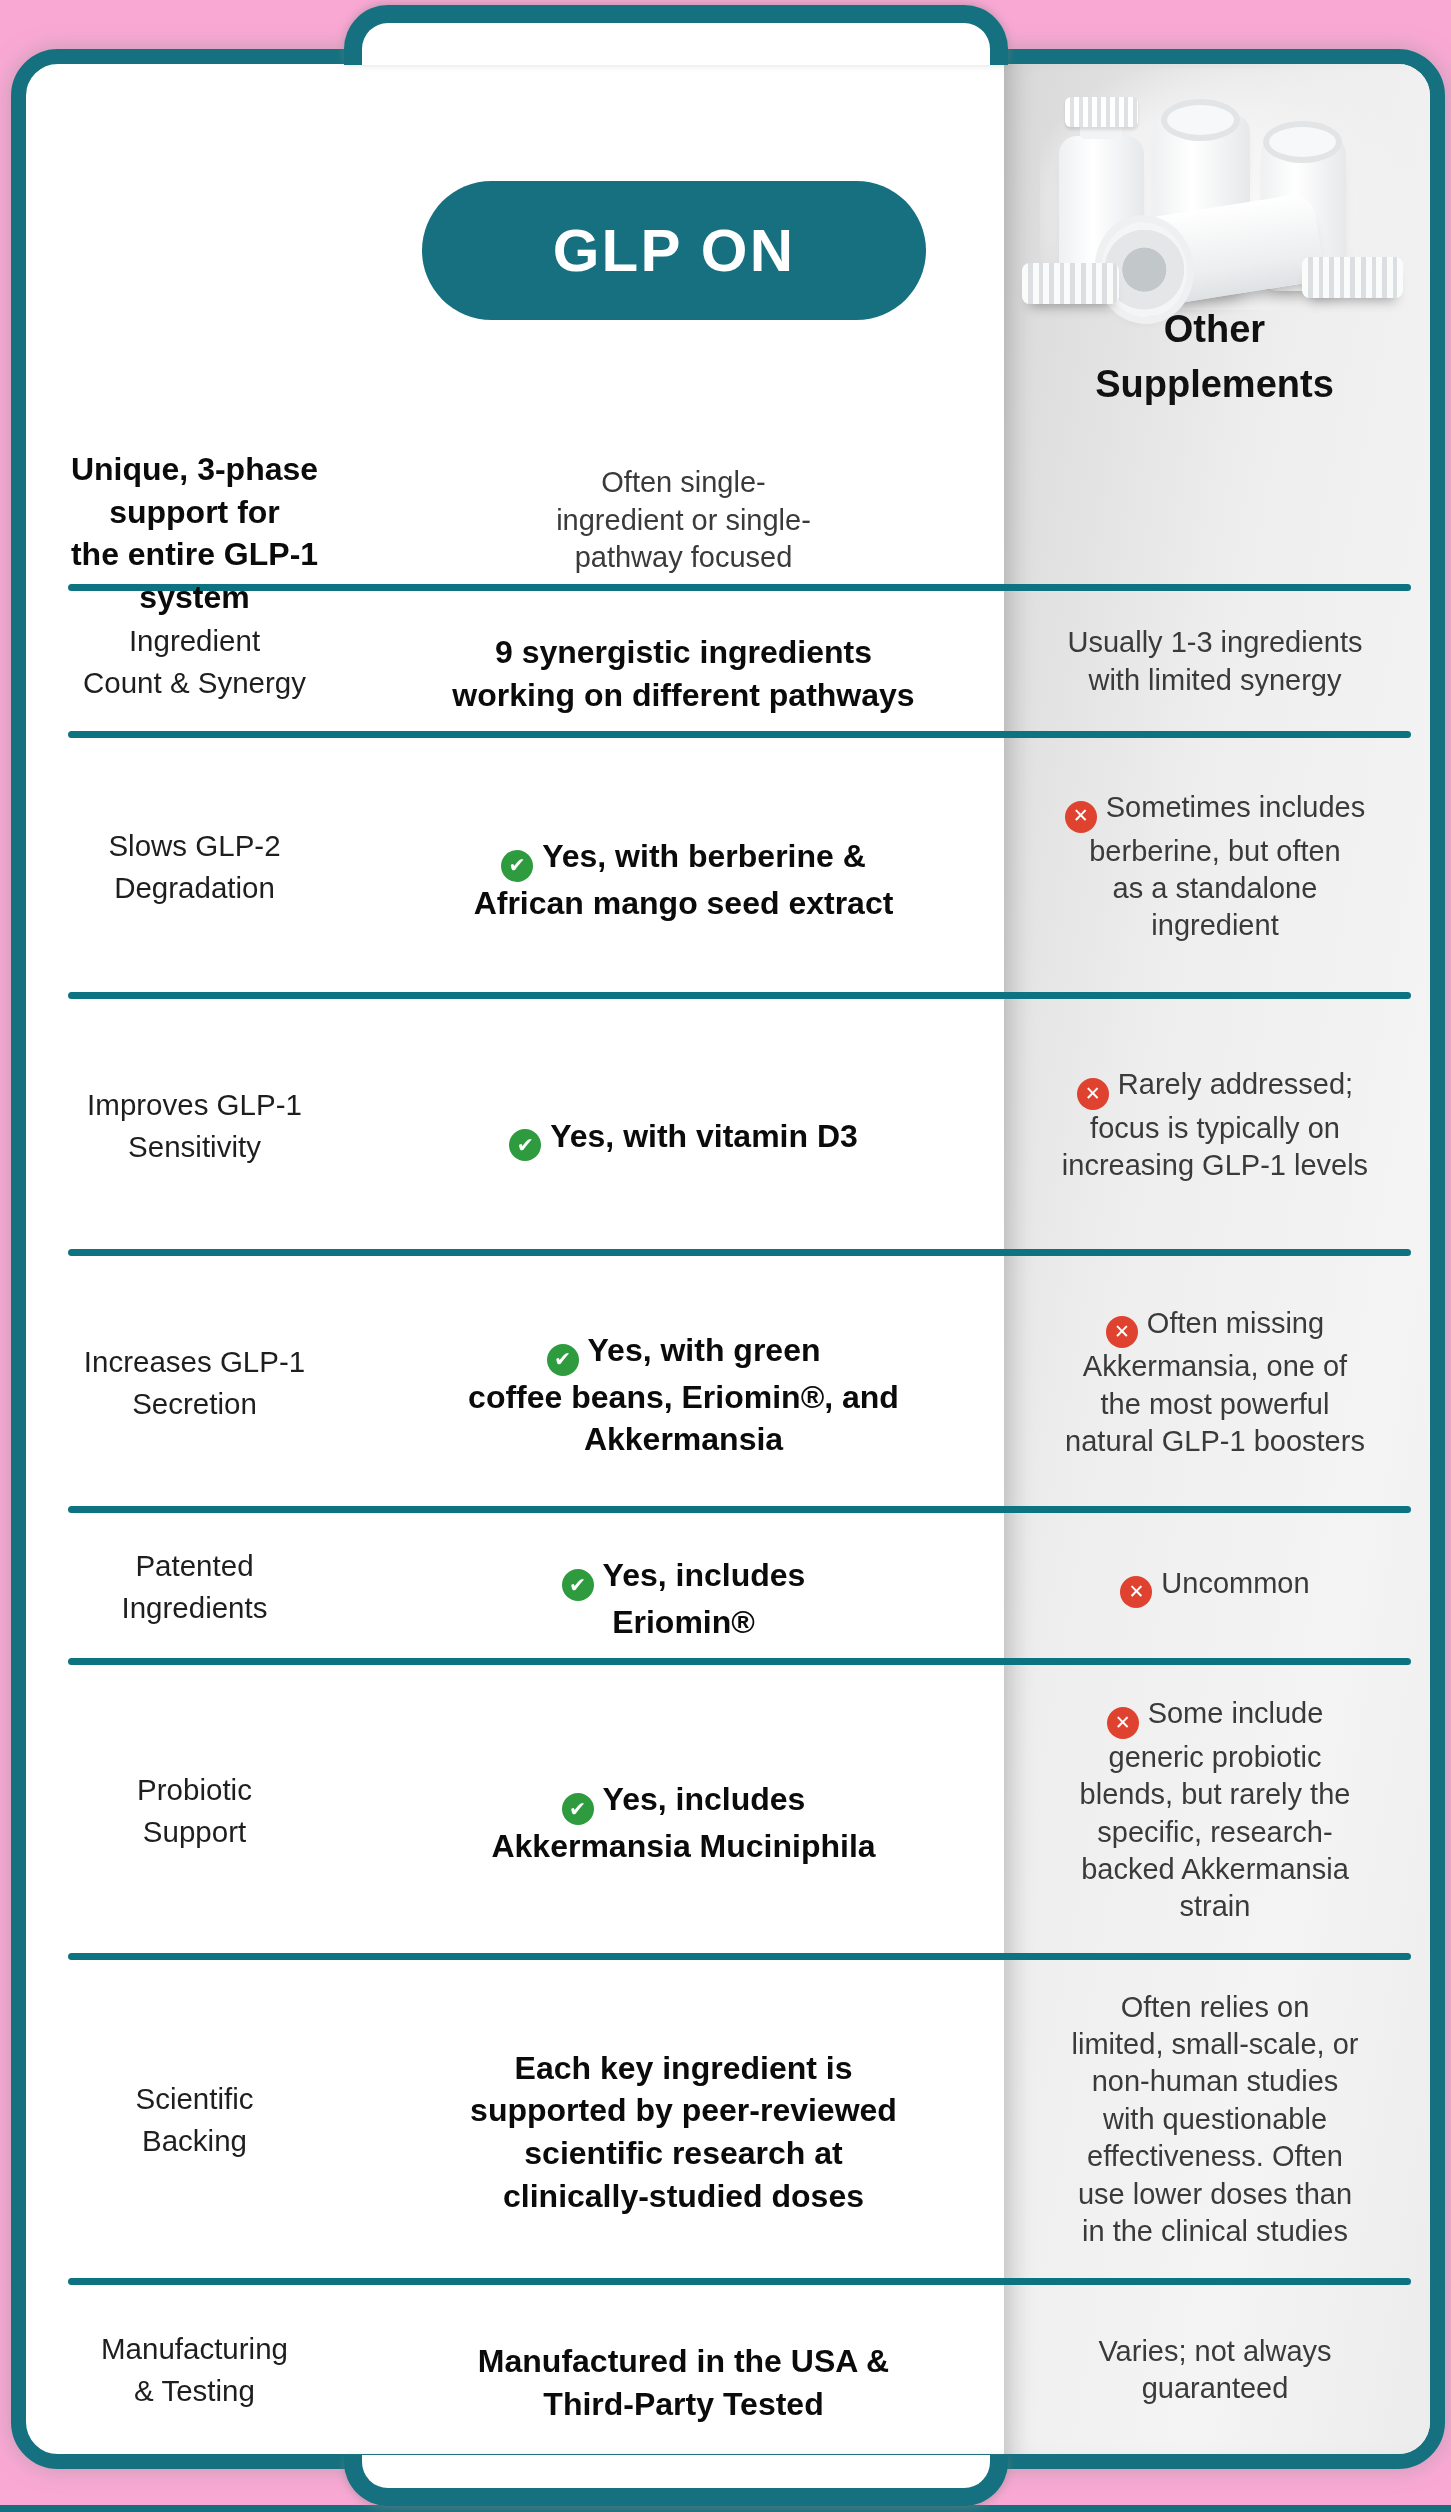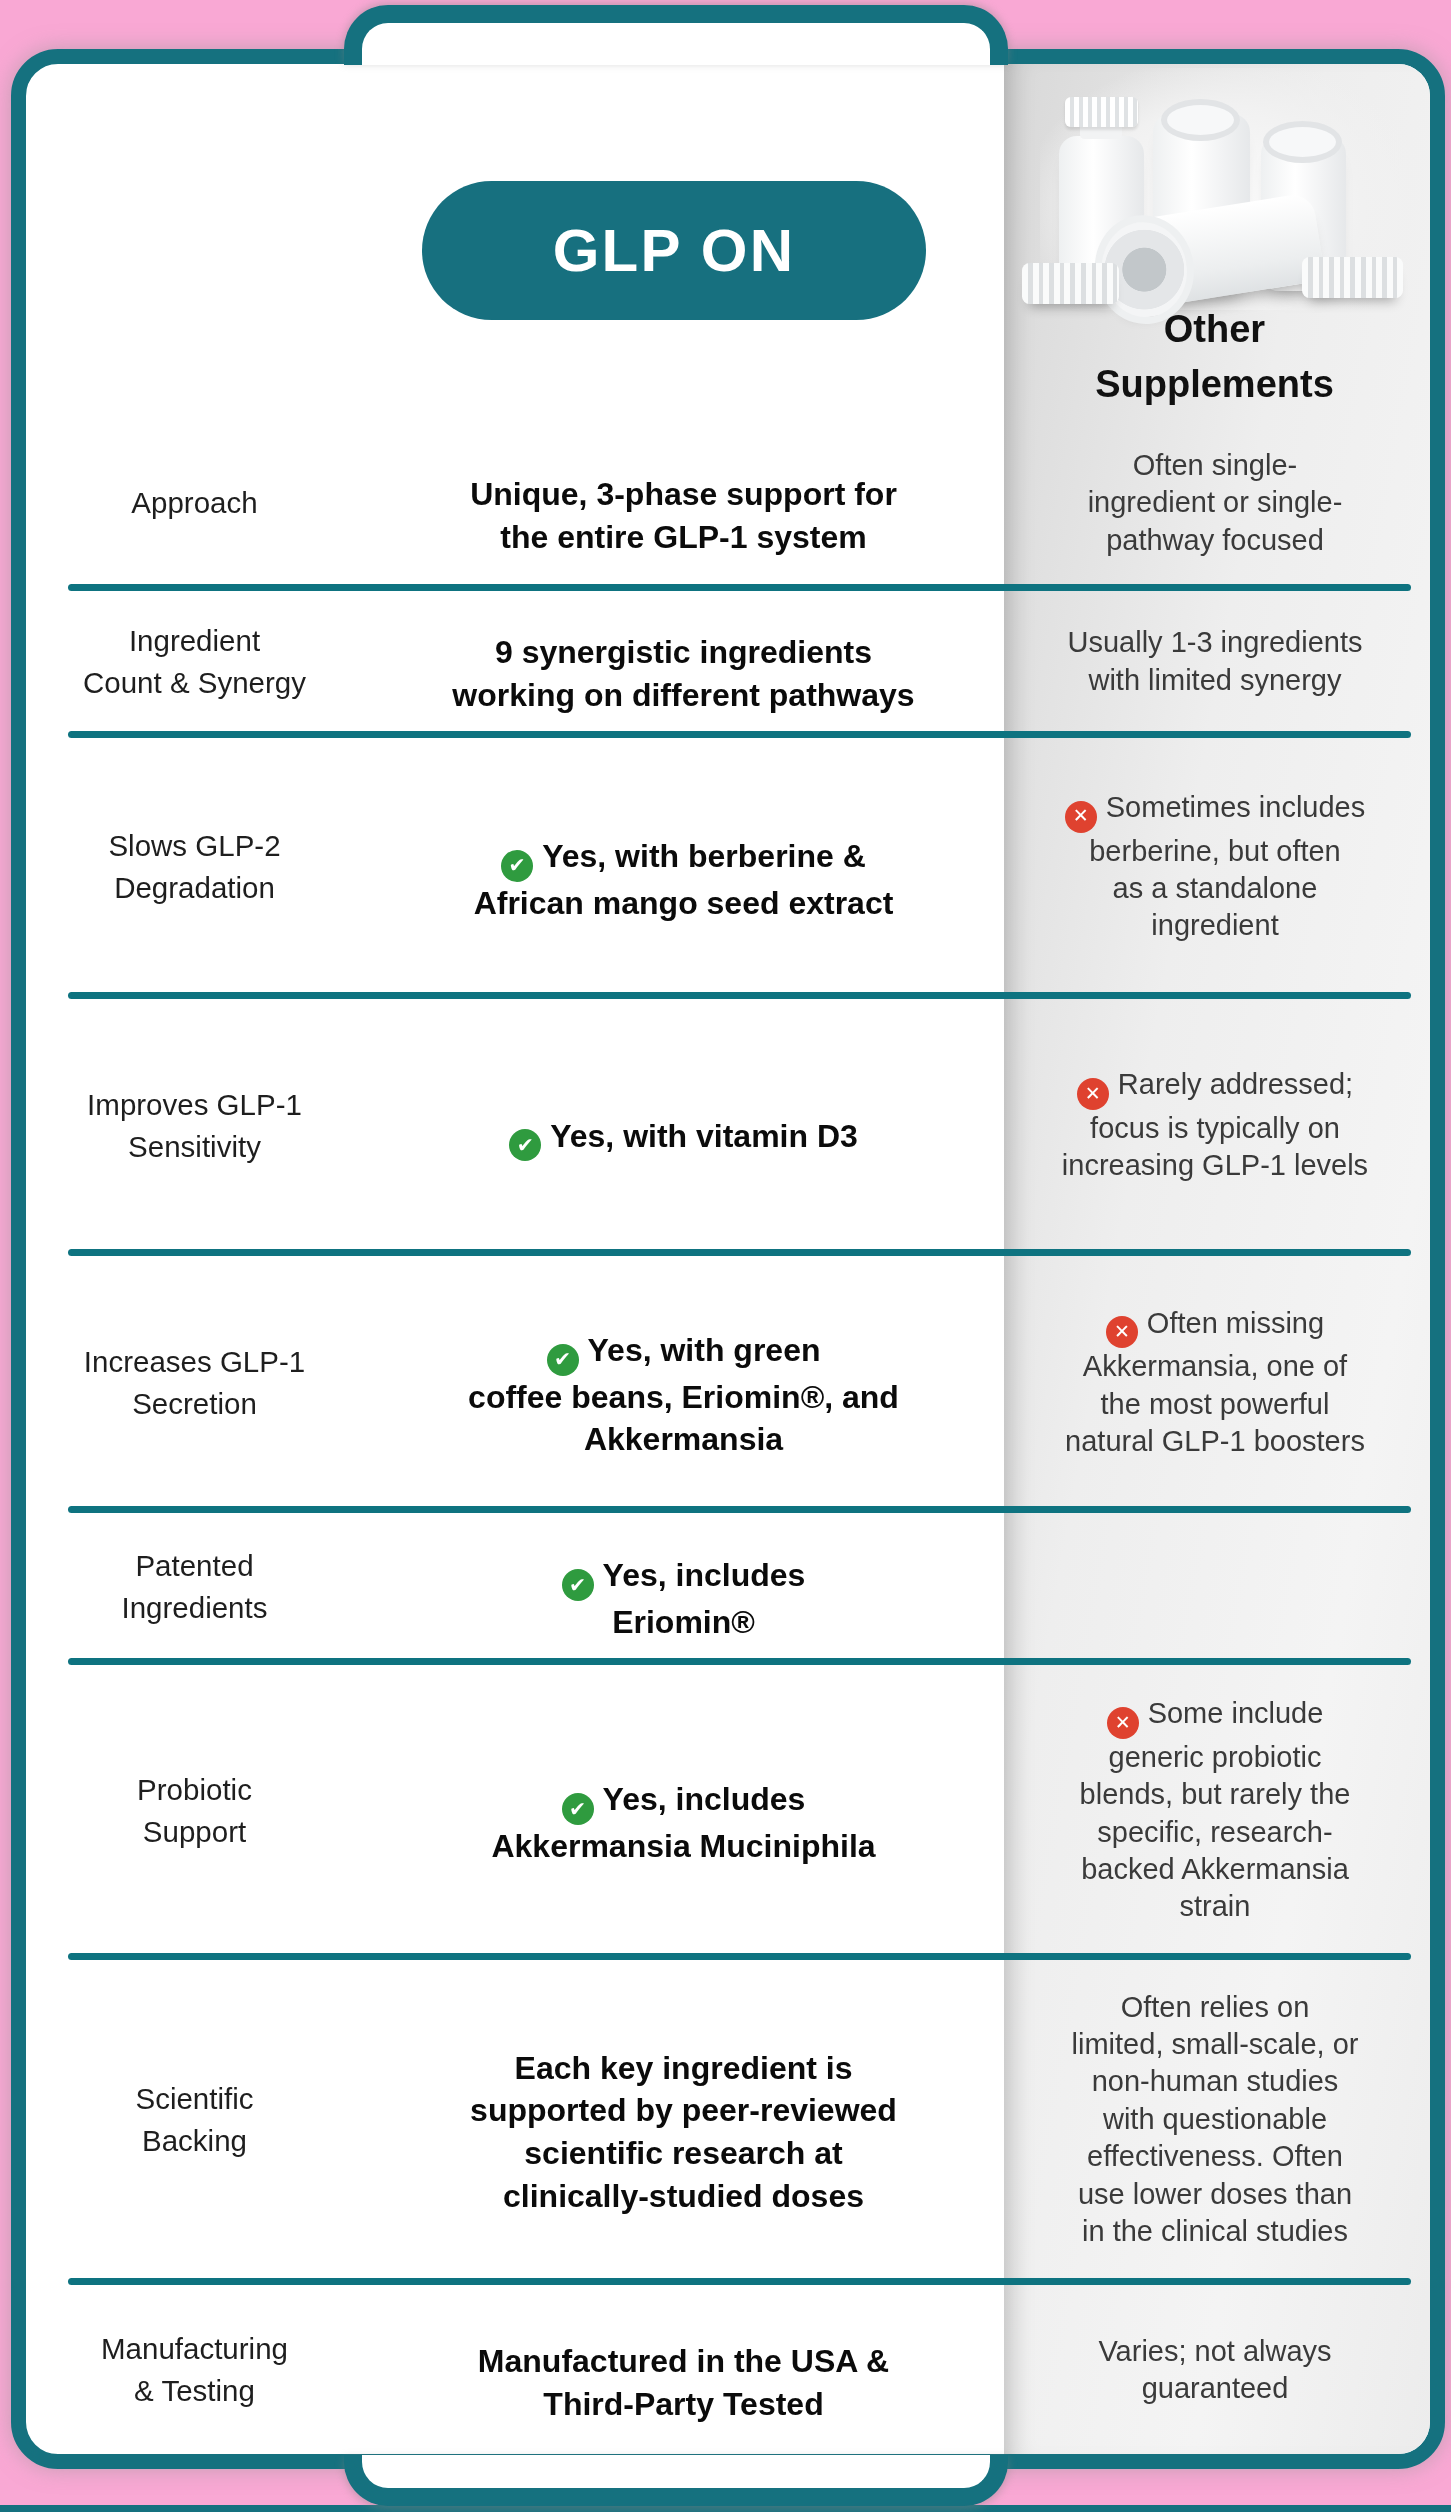--- a/index.html
+++ b/index.html
@@ -121,23 +121,20 @@
     </div>
     <div class="capflat c1"></div>
     <div class="capflat c2"></div>
   </div>
 
   <div class="other-heading">Other
 Supplements</div>
 
   <div id="rows">
     <div class="row row-1">
-      <div class="cell label-cell">
-        <span class="txt">Approach</span>
-      </div>
       <div class="cell glp-cell">
         <div class="cw">
           <span class="txt">Unique, 3-phase support for
 the entire GLP-1 system</span>
         </div>
       </div>
       <div class="cell other-cell">
         <div class="cw">
           <span class="txt">Often single-
 ingredient or single-
@@ -229,20 +226,25 @@
 
     <div class="row row-6">
       <div class="cell label-cell">
         <span class="txt">Patented
 Ingredients</span>
       </div>
       <div class="cell glp-cell">
         <div class="cw">
           <span class="icon check">✔</span><span class="txt">Yes, includes
 Eriomin®</span>
+        </div>
+      </div>
+      <div class="cell other-cell">
+        <div class="cw">
+          <span class="icon cross">✕</span><span class="txt">Uncommon</span>
         </div>
       </div>
     </div>
 
     <div class="row row-7">
       <div class="cell label-cell">
         <span class="txt">Probiotic
 Support</span>
       </div>
       <div class="cell glp-cell">

